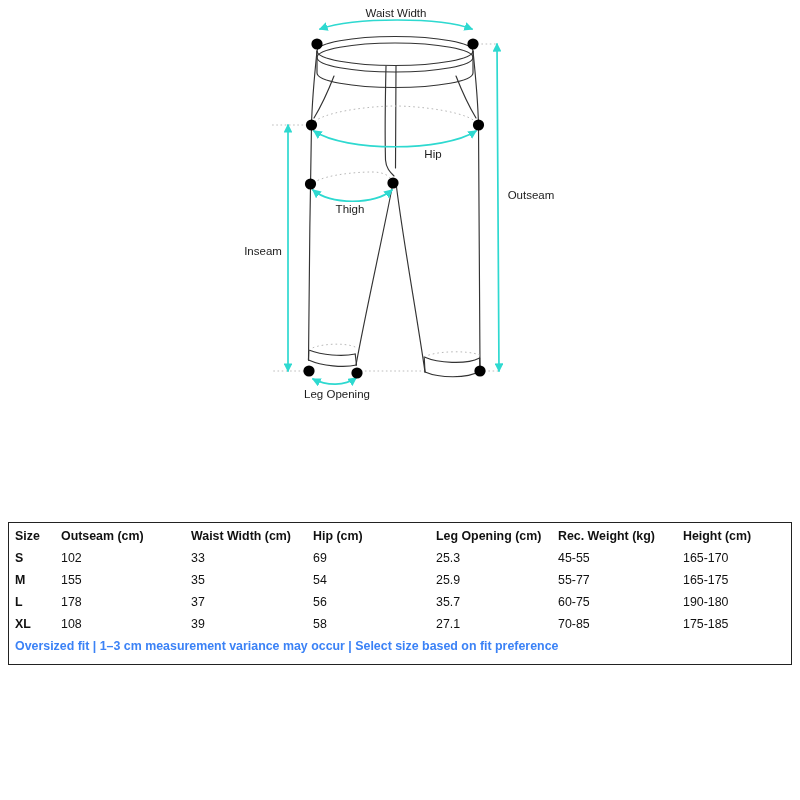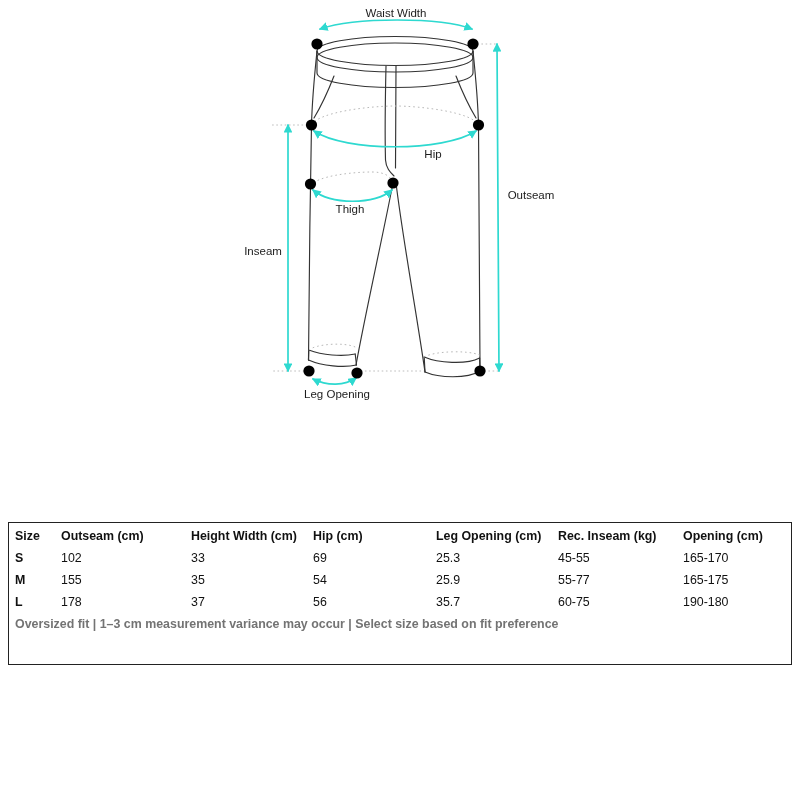--- a/index.html
+++ b/index.html
@@ -80,21 +80,21 @@
   col.c-leg    { width: 122px; }
   col.c-weight { width: 125px; }
   col.c-height { width: 110px; }
 
   .tbl-pad-l { padding-left: 6px !important; margin-top: 16px; }
 
   #table-footnote {
     font-family: "Liberation Sans", sans-serif;
     font-size: 12.4px;
     font-weight: bold;
-    color: #737373;
+    color: #3b82f6;
     line-height: 22px;
     height: 22px;
     padding-left: 6px;
     white-space: nowrap;
   }
 </style>
 </head>
 <body>
 
 <div id="root">
@@ -211,25 +211,25 @@
           <col class="c-waist">
           <col class="c-hip">
         <col class="c-leg">
           <col class="c-weight">
           <col class="c-height">
       </colgroup>
       <thead>
         <tr>
           <th class="tbl-pad-l">Size</th>
           <th>Outseam (cm)</th>
-          <th>Height Width (cm)</th>
+          <th>Waist Width (cm)</th>
           <th>Hip (cm)</th>
           <th>Leg Opening (cm)</th>
-          <th>Rec. Inseam (kg)</th>
-          <th>Opening (cm)</th>
+          <th>Rec. Weight (kg)</th>
+          <th>Height (cm)</th>
         </tr>
       </thead>
       <tbody>
         <tr>
           <td class="size-cell tbl-pad-l">S</td>
           <td>102</td>
           <td>33</td>
           <td>69</td>
           <td>25.3</td>
           <td>45-55</td>
@@ -246,18 +246,27 @@
         </tr>
         <tr>
           <td class="size-cell tbl-pad-l">L</td>
           <td>178</td>
           <td>37</td>
           <td>56</td>
           <td>35.7</td>
           <td>60-75</td>
           <td>190-180</td>
         </tr>
+        <tr>
+          <td class="size-cell tbl-pad-l">XL</td>
+          <td>108</td>
+          <td>39</td>
+          <td>58</td>
+          <td>27.1</td>
+          <td>70-85</td>
+          <td>175-185</td>
+        </tr>
       </tbody>
     </table>
     <div id="table-footnote">Oversized fit | 1–3 cm measurement variance may occur | Select size based on fit preference</div>
   </div>
 
 </div>
 
 </body></html>

